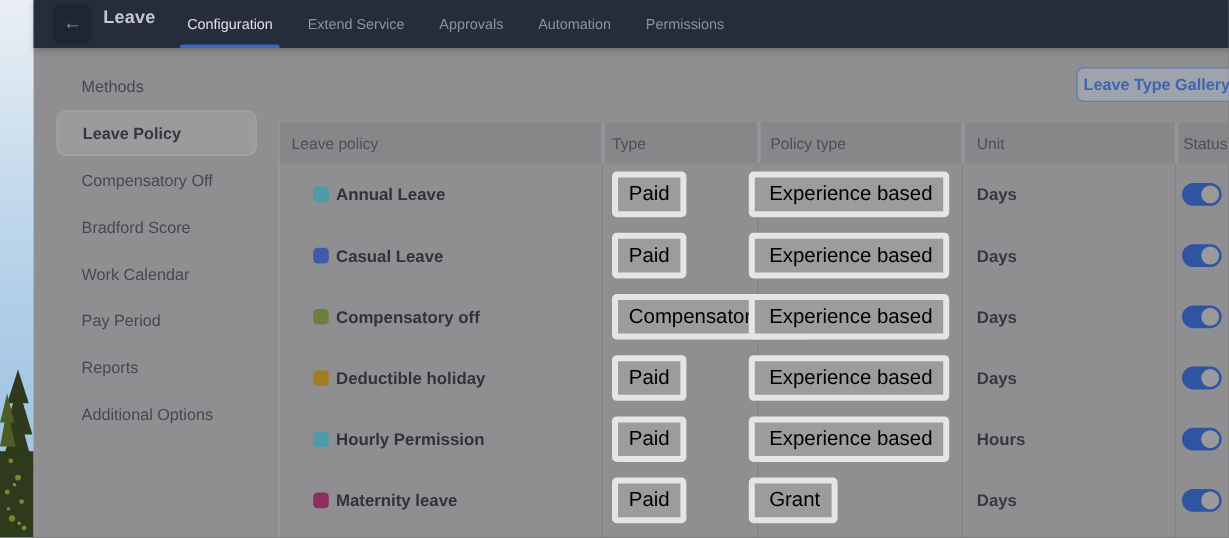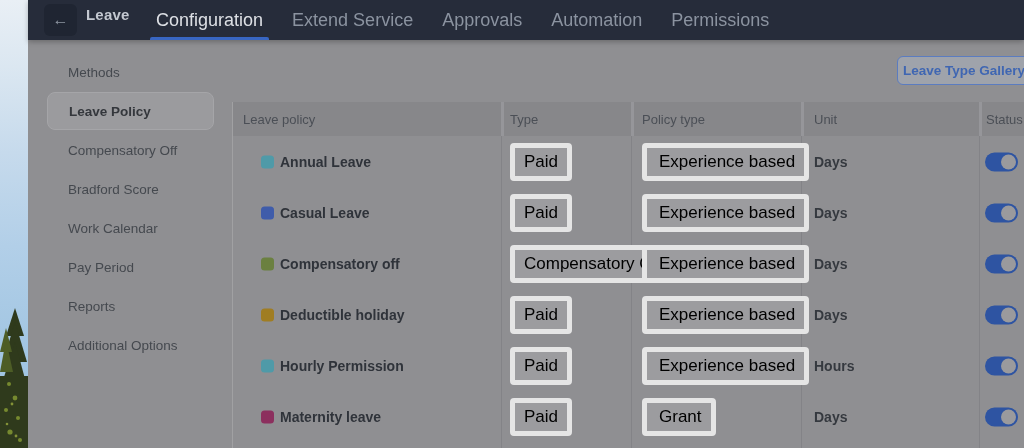--- a/index.html
+++ b/index.html
@@ -30,21 +30,21 @@
   
   .navbar{position:relative;height:40px;background:var(--nav-bg);
     box-shadow:0 2px 5px rgba(0,0,0,.25);z-index:5;}
   .back-btn{position:absolute;left:16px;top:4px;width:33px;height:32px;border-radius:6px;
     background:var(--nav-back-bg);display:flex;align-items:center;justify-content:center;
     color:#8e96a2;font-size:16px;cursor:pointer;}
   .app-title{position:absolute;left:58px;top:0;height:28px;display:flex;align-items:center;
     color:#c3c8d0;font-size:15px;font-weight:700;letter-spacing:.2px;}
   .nav-tabs{position:absolute;left:127px;top:0;height:40px;display:flex;gap:27px;}
   .tab{position:relative;height:40px;display:flex;align-items:center;padding:16px 1px;
-    color:#8b93a0;font-size:18px;cursor:pointer;white-space:nowrap;}
+    color:#8b93a0;font-size:12px;cursor:pointer;white-space:nowrap;}
   .tab.active{color:#dde0e5;}
   .tab.active::after{content:"";position:absolute;left:-5px;right:-5px;bottom:0;height:3px;
     background:var(--underline);border-radius:2px 2px 0 0;}
 
   
   .content{position:absolute;top:40px;left:0;right:0;bottom:0;}
 
   
   .sidebar{position:absolute;left:0;top:0;width:204px;bottom:0;}
   .side-item{position:absolute;left:19px;width:167px;height:38px;border-radius:8px;
@@ -71,21 +71,21 @@
   .col-line{position:absolute;top:34px;bottom:0;width:1px;background:rgba(50,50,58,.12);}
   .trow{position:relative;height:51px;cursor:pointer;}
   .swatch{position:absolute;left:28px;top:50%;transform:translateY(-50%);
     width:13px;height:13px;border-radius:3.5px;}
   .rname{position:absolute;left:47px;top:50%;transform:translateY(-50%);
     font-size:14px;font-weight:600;color:#2f333a;white-space:nowrap;}
   .chip{position:absolute;top:50%;transform:translateY(-50%);
     background:var(--chip-bg);border:5px solid #e5e5e5;border-radius:4px;
     padding:4px 9px;font-size:17px;color:#000000;white-space:nowrap;}
   .chip.type{left:277px;}
-  .chip.policy{left:409px;padding-left:12px;}
+  .chip.policy{left:391px;padding-left:12px;}
   .unit{position:absolute;left:581px;top:50%;transform:translateY(-50%);
     font-size:14px;font-weight:600;color:#35393f;}
   .toggle{position:absolute;left:752px;top:50%;transform:translateY(-50%);
     width:33px;height:19px;border-radius:10px;background:var(--toggle-on);cursor:pointer;}
   .knob{position:absolute;right:2px;top:2px;width:15px;height:15px;border-radius:50%;
     background:var(--toggle-knob);}
 </style>
 </head>
 <body>
 

